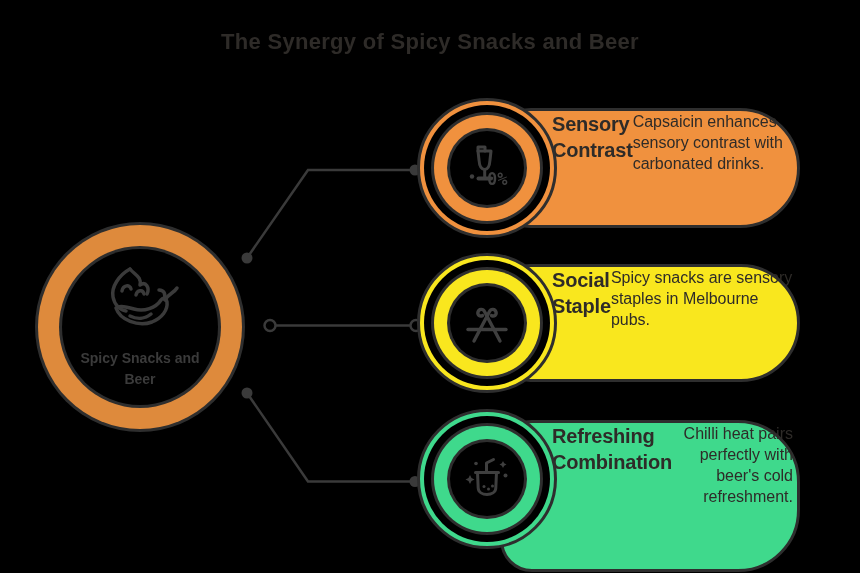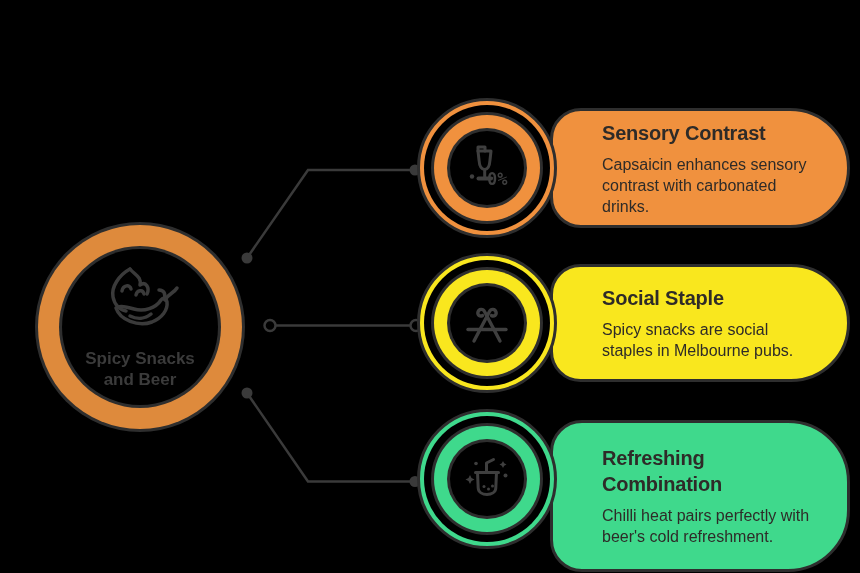--- a/index.html
+++ b/index.html
@@ -24,37 +24,37 @@
 
   
   .hub { position:absolute; left:35px; top:222px; width:210px; height:210px;
          border-radius:50%; background:var(--outline,#2e2e2e); z-index:2; }
   .hub-ring { position:absolute; inset:3px; border-radius:50%; }
   .hub-inner-outline { position:absolute; inset:21px; border-radius:50%;
          background:var(--outline,#2e2e2e); }
   .hub-face { position:absolute; inset:3px; border-radius:50%; background:var(--bg,#000);
          display:flex; flex-direction:column; align-items:center; justify-content:center; }
   .hub-label { margin-top:12px; max-width:134px; text-align:center;
-         font-size:17px; font-weight:bold; line-height:21px; color:var(--hub-text,#3b3b3b); }
+         font-size:14px; font-weight:bold; line-height:21px; color:var(--hub-text,#3b3b3b); }
 
   
-  .pill { position:absolute; left:550px; width:300px; box-sizing:border-box;
+  .pill { position:absolute; left:500px; width:300px; box-sizing:border-box;
           border:3px solid var(--outline,#2e2e2e);
           border-radius:32px 62px 62px 32px; z-index:2;
-          display:flex; flex-direction:column; justify-content:center;
+          display:flex; flex-direction:row; justify-content:center;
           padding:0 4px 0 49px; }
   .g1 .pill { top:108px; height:120px; }
   .g2 .pill { top:264px; height:118px;justify-content:center; }
   .g3 .pill { top:420px; height:152px; }
 
   .card-title { font-size:20px; font-weight:bold; line-height:26px;
                 margin:0 0 8px 0; color:var(--text,#2e2b28); letter-spacing:-0.2px; }
   .card-desc  { font-size:16px; line-height:21px; color:var(--text,#2e2b28); }
   .g1 .card-desc, .g2 .card-desc { max-width:215px; }
-  .g3 .card-desc { max-width:241px; }
+  .g3 .card-desc { max-width:241px;text-align:right; }
   .g3 .card-title { max-width:170px; }
 
   
   .crescent { position:absolute; left:417px; width:140px; height:140px;
               box-sizing:border-box; border:3px solid var(--outline,#2e2e2e);
               border-radius:50%; z-index:3; }
   .g1 .crescent { top:98px; } .g2 .crescent { top:253px; } .g3 .crescent { top:409px; }
 
   
   .badge { position:absolute; left:431px; width:112px; height:112px; border-radius:50%;
@@ -64,20 +64,21 @@
   .badge-inner-outline { position:absolute; inset:13px; border-radius:50%;
            background:var(--outline,#2e2e2e); }
   .badge-face { position:absolute; inset:3px; border-radius:50%; background:var(--bg,#000);
            display:flex; align-items:center; justify-content:center; }
 </style>
 </head>
 <body>
 
 <div class="stage">
 
+  <div class="main-title">The Synergy of Spicy Snacks and Beer</div>
 
   <svg class="connectors" width="860" height="573" viewBox="0 0 860 573">
     <polyline class="cline" points="247,258 308,170 415,170"></polyline>
     <circle class="cdot" cx="247" cy="258" r="5.5"></circle>
     <circle class="cdot" cx="415" cy="170" r="5.5"></circle>
 
     <line class="cline" x1="270" y1="325.5" x2="416" y2="325.5"></line>
     <circle class="cring" cx="270" cy="325.5" r="5.5"></circle>
     <circle class="cring" cx="416" cy="325.5" r="5.5"></circle>
 
@@ -126,21 +127,21 @@
             </svg>
           </div>
         </div>
       </div>
     </div>
   </div>
 
   <div class="card-group g2">
     <div class="pill" style="background-color: rgb(249, 231, 30);">
       <div class="card-title">Social Staple</div>
-      <div class="card-desc">Spicy snacks are social staples in Melbourne pubs.</div>
+      <div class="card-desc">Spicy snacks are sensory staples in Melbourne pubs.</div>
     </div>
     <div class="crescent" style="background-color: rgb(249, 231, 30);"></div>
     <div class="badge">
       <div class="badge-ring" style="background-color: rgb(249, 231, 30);">
         <div class="badge-inner-outline">
           <div class="badge-face">
             <svg width="52" height="52" viewBox="0 0 52 52" fill="none" stroke="var(--icon,#3f3f3f)" stroke-width="3.4" stroke-linecap="round" stroke-linejoin="round">
               <path d="M13,44 L28.5,14.5 C30,11.5 34,11.8 35,15 C35.8,17.8 33.3,19.8 30.5,18.6"></path>
               <path d="M39,44 L23.5,14.5 C22,11.5 18,11.8 17,15 C16.2,17.8 18.7,19.8 21.5,18.6"></path>
               <path d="M7,32.5 H45"></path>

